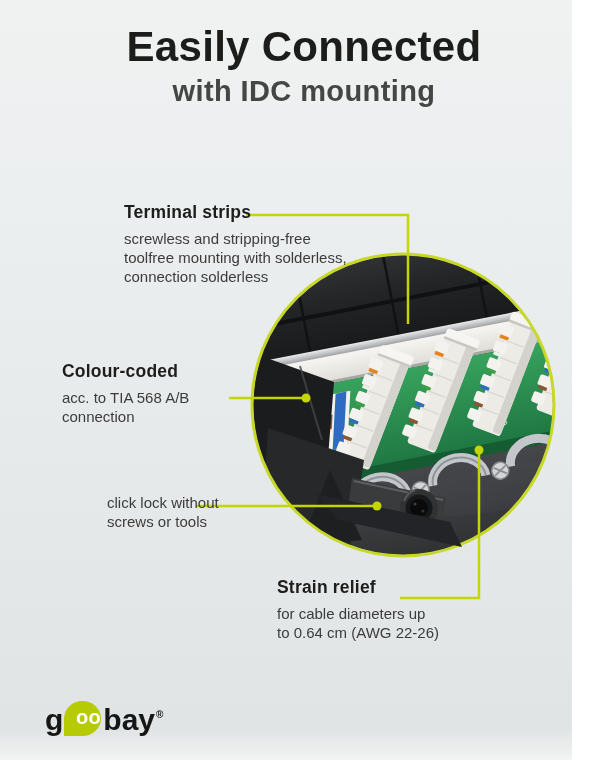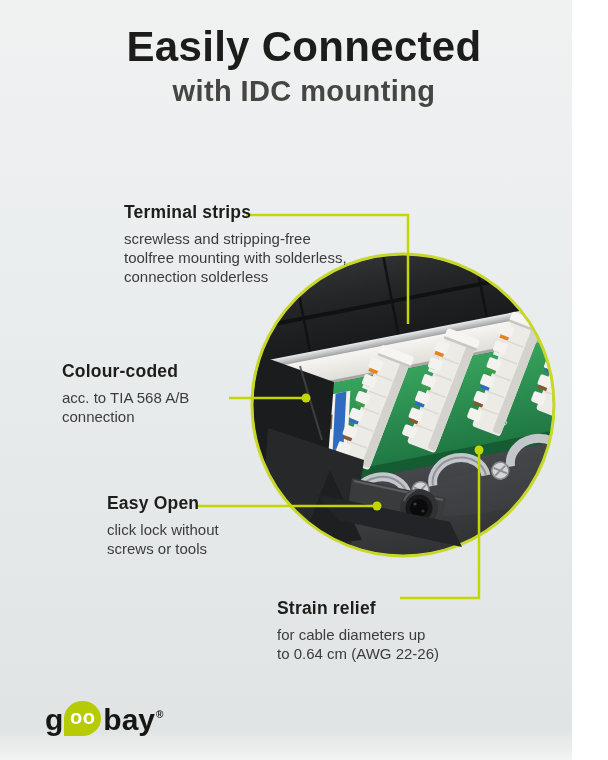--- a/index.html
+++ b/index.html
@@ -23,33 +23,33 @@
   .callout h3 {
     margin:0 0 6px; font-size:17.5px; line-height:21px; font-weight:bold;
     color:#1d1d1b; letter-spacing:.2px;
   }
   .callout .line {
     display:block; font-size:15px; line-height:19px; color:#3c3c3b;
   }
   #co-terminal { left:124px; top:202px; }
   #co-colour   { left:62px;  top:361px; }
   #co-easy     { left:107px; top:493px; }
-  #co-strain   { left:277px; top:598px; }
+  #co-strain   { left:277px; top:577px; }
   
   .scene { position:absolute; left:0; top:0; }
   
   .logo {
     position:absolute; left:45px; top:701px; height:38px;
     display:flex; align-items:center; font-weight:bold; color:#161614;
   }
   .logo-g   { font-size:30px; line-height:36px; }
   .logo-blob {
     width:37px; height:35px; margin:0 2px 3px 1px; background:#b7cb05;
     border-radius:50% 50% 50% 0;
-    display:flex; align-items:center; justify-content:center;
+    display:flex; align-items:center; justify-content:flex-end;
   }
   .logo-oo  { color:#ffffff; font-size:20px; letter-spacing:.5px; transform:translateY(-1px); }
   .logo-bay { font-size:30px; line-height:36px; }
   .logo-reg { font-size:10px; vertical-align:top; margin:-12px 0 0 1px; color:#161614; }
 </style>
 </head>
 <body>
 
 <div class="page">
 
@@ -215,21 +215,20 @@
     <span class="line">connection solderless</span>
   </div>
 
   <div class="callout" id="co-colour">
     <h3>Colour-coded</h3>
     <span class="line">acc. to TIA 568 A/B</span>
     <span class="line">connection</span>
   </div>
 
   <div class="callout" id="co-easy">
-    <h3>Easy Open</h3>
     <span class="line">click lock without</span>
     <span class="line">screws or tools</span>
   </div>
 
   <div class="callout" id="co-strain">
     <h3>Strain relief</h3>
     <span class="line">for cable diameters up</span>
     <span class="line">to 0.64 cm (AWG 22-26)</span>
   </div>
 

